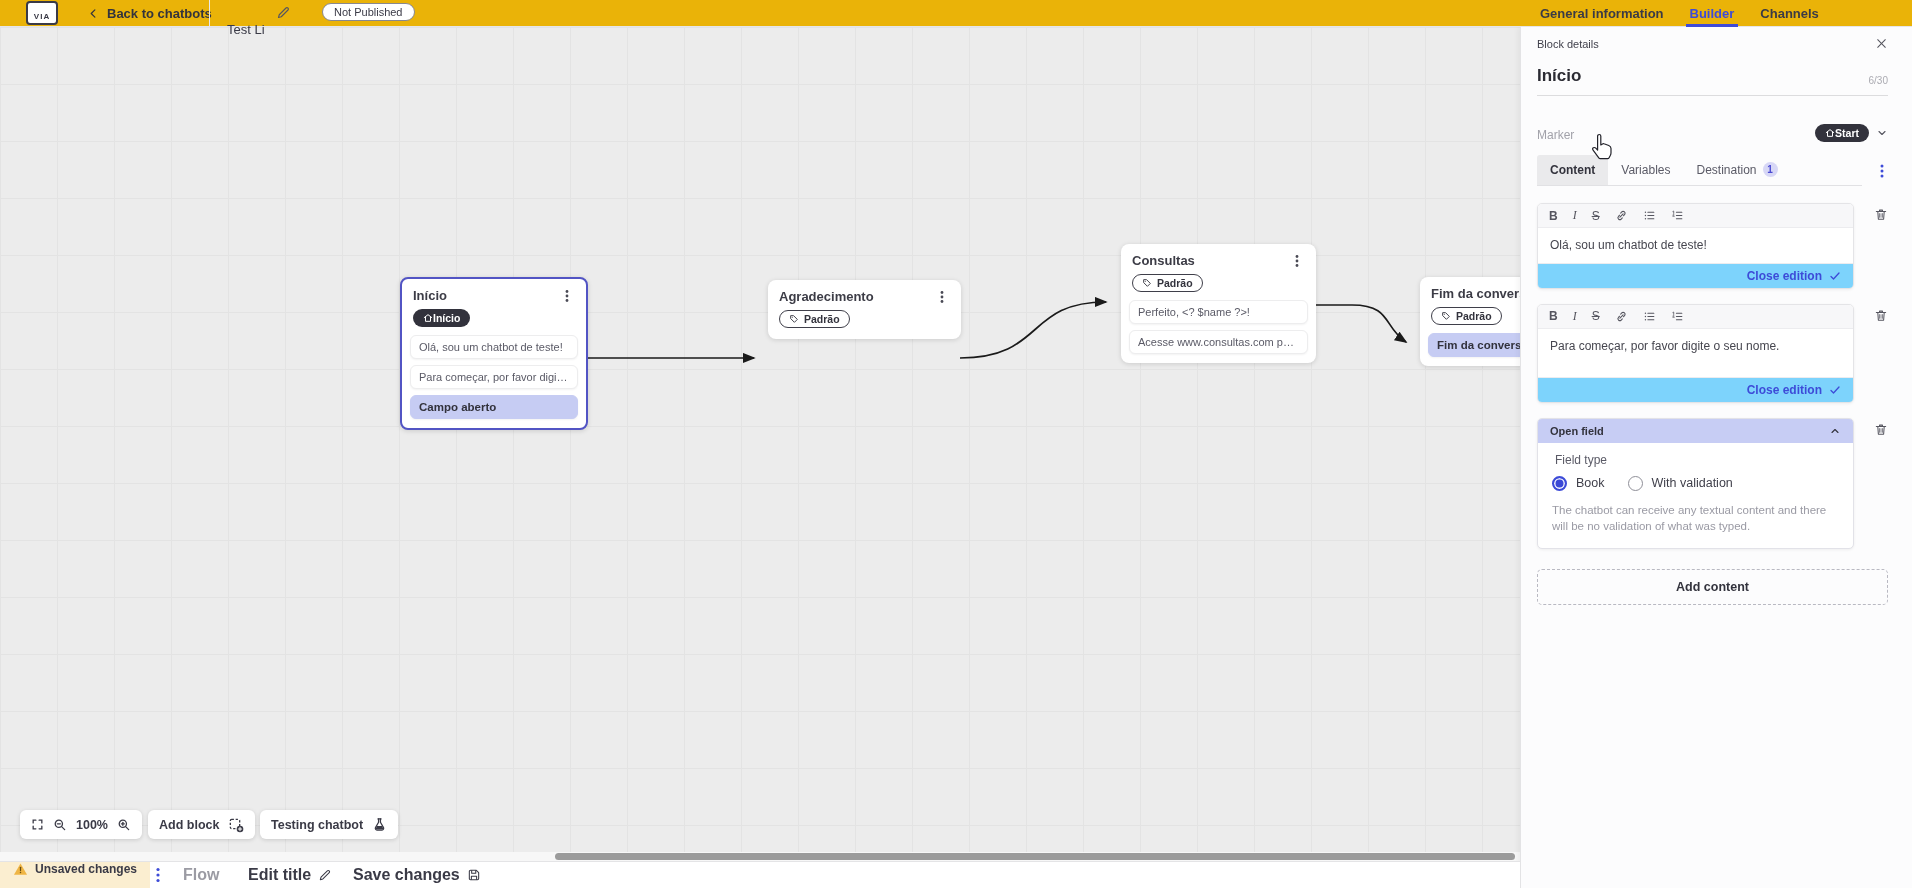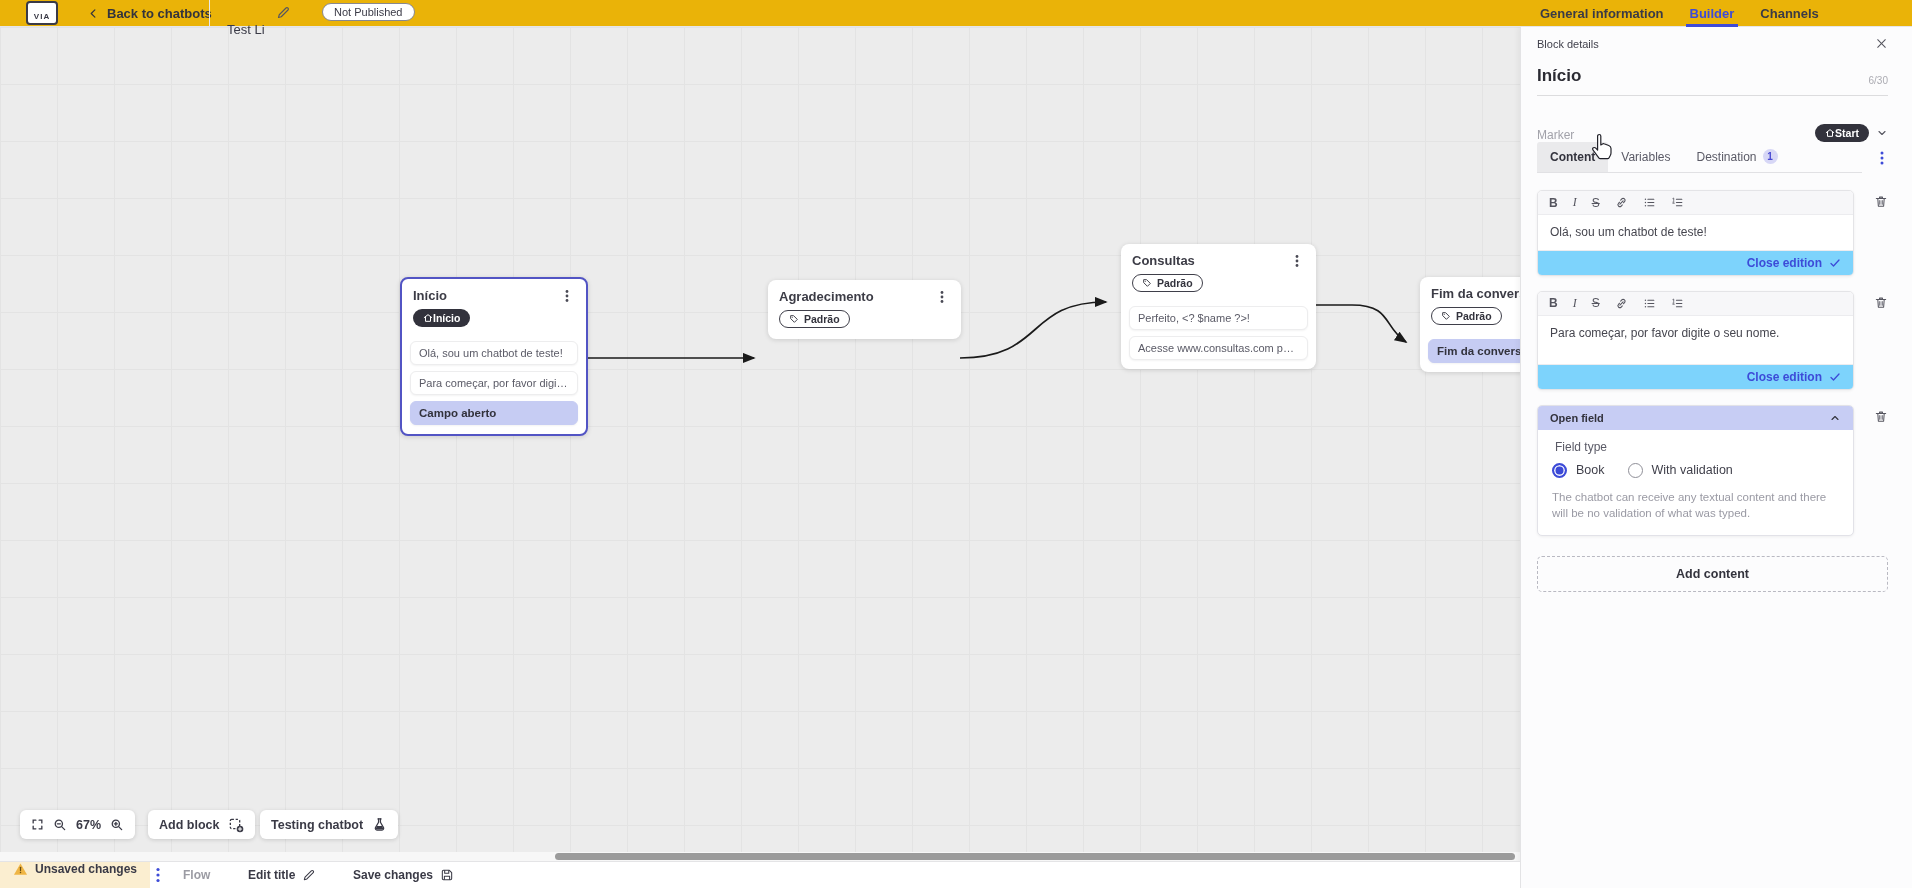--- a/index.html
+++ b/index.html
@@ -39,21 +39,21 @@
           z-index:2; padding:9px 8px 9px; }
   .node.selected { border:2px solid #5254c4; }
   .node-head { display:flex; justify-content:space-between; align-items:center; padding:0 3px; }
   .node-title { font-size:13px; font-weight:bold; color:#3c3c46; white-space:nowrap; }
   .kebab { color:#4a4a55; cursor:pointer; padding:0 2px; }
   .badge-dark { display:inline-flex; align-items:center; background:#32323c; color:#fff;
                 border-radius:999px; padding:3px 10px; font-size:10.5px; font-weight:bold; margin:6px 3px 2px; }
   .badge-outline { display:inline-flex; align-items:center; gap:5px; background:#fff; color:#33333d;
                    border:1.5px solid #3f3f4a; border-radius:999px; padding:2px 9px; font-size:10.5px;
                    font-weight:bold; margin:6px 3px 2px; }
-  .node-items { margin-top:12px; }
+  .node-items { margin-top:6px; }
   .node-item { background:#fff; border:1px solid #ededee; border-radius:6px; padding:5px 8px; margin-top:6px;
                font-size:11px; color:#5a5a66; box-shadow:0 1px 2px rgba(0,0,0,.05); white-space:nowrap;
                overflow:hidden; text-overflow:ellipsis; cursor:pointer; }
   .node-item.hl { background:#c6ccf3; border-color:#c6ccf3; color:#32323c; font-weight:bold; font-size:11.5px; }
 
   
   .float-card { position:absolute; top:810px; height:29px; background:#fff; border-radius:6px;
                 box-shadow:0 1px 4px rgba(0,0,0,.15); display:inline-flex; align-items:center;
                 gap:9px; padding:0 11px; z-index:3; font-size:12.5px; font-weight:bold; color:#3a3a46; }
   .icon-btn { display:flex; align-items:center; color:#3a3a46; cursor:pointer; }
@@ -61,40 +61,40 @@
   .hscroll-thumb { position:absolute; left:555px; top:1px; width:960px; height:7px; background:#9b9b9b; border-radius:4px; }
 
   
   .statusbar { position:absolute; left:0; top:861px; width:1520px; height:27px; background:#fff;
                border-top:1px solid #e4e4e6; z-index:31; }
   .unsaved { position:absolute; left:0; top:0; height:100%; width:150px; background:#fbeed0;
              display:flex; align-items:flex-start; justify-content:center; gap:7px; font-size:12px;
              font-weight:bold; color:#3a3a46; }
   .sb-kebab { position:absolute; left:152px; top:4px; color:#3d4bd8; cursor:pointer; }
   .sb-item { position:absolute; top:0; height:100%; display:flex; align-items:center; gap:7px;
-             font-size:12px; font-weight:bold; color:#3a3a46; cursor:pointer; }
+             font-size:16px; font-weight:bold; color:#3a3a46; cursor:pointer; }
   .sb-flow { left:183px; color:#9b9ba3; }
   .sb-edit { left:248px; }
   .sb-save { left:353px; }
 
   
   .panel { position:absolute; left:1520px; top:27px; width:392px; height:861px; background:#fcfcfd;
            border-left:1px solid #e3e3e5; box-shadow:-2px 0 6px rgba(0,0,0,.05); z-index:20;
            padding:8px 24px 0 16px; }
   .panel-head { display:flex; justify-content:space-between; align-items:center; padding:2px 0 10px; }
   .panel-head-title { font-size:11px; color:#3f3f4a; }
   .close-x { color:#55555f; cursor:pointer; }
   .name-row { margin-top:6px; border-bottom:1px solid #dcdcde; padding-bottom:9px; display:flex;
               justify-content:space-between; align-items:flex-end; cursor:text; }
   .name-value { font-size:17px; font-weight:bold; color:#2b2b33; }
   .name-counter { font-size:10px; color:#ababb2; }
   .marker-row { margin-top:28px; display:flex; justify-content:space-between; align-items:flex-end; }
   .marker-label { font-size:12px; color:#a2a2aa; }
   .marker-right { display:flex; align-items:center; gap:7px; cursor:pointer; }
-  .tabs-row { display:flex; align-items:stretch; }
+  .tabs-row { margin-top:13px; display:flex; align-items:stretch; }
   .tabs-wrap { flex:1; display:flex; border-bottom:1px solid #e1e1e4; }
   .ptab { padding:7px 13px 8px; font-size:12px; color:#5a5a66; display:flex; align-items:center; gap:6px; cursor:pointer; }
   .ptab.active { background:#eaeaec; color:#33333d; font-weight:bold; border-radius:3px 3px 0 0; }
   .ptab-badge { width:15px; height:15px; border-radius:50%; background:#d7d7f6; color:#4a4ad2;
                 font-size:10px; font-weight:bold; display:flex; align-items:center; justify-content:center; }
   .tabs-kebab { width:26px; display:flex; align-items:center; justify-content:flex-end; color:#3d4bd8; cursor:pointer; }
 
   .editor-row { display:flex; align-items:flex-start; }
   .editor-row.first { margin-top:17px; }
   .editor-row.second { margin-top:15px; }
@@ -259,21 +259,21 @@
           <path d="M9 20 H4 V15"></path>
         </svg>
       </span>
     <span class="icon-btn">
         <svg width="14" height="14" viewBox="0 0 24 24" fill="none" stroke="#3a3a46" stroke-width="2.2" stroke-linecap="round">
           <circle cx="10" cy="10" r="6.2"></circle>
           <path d="M14.8 14.8 L20 20"></path>
           <path d="M7.4 10 h5.2"></path>
         </svg>
       </span>
-    <span>67%</span>
+    <span>100%</span>
     <span class="icon-btn">
         <svg width="14" height="14" viewBox="0 0 24 24" fill="none" stroke="#3a3a46" stroke-width="2.2" stroke-linecap="round">
           <circle cx="10" cy="10" r="6.2"></circle>
           <path d="M14.8 14.8 L20 20"></path>
           <path d="M7.4 10 h5.2"></path>
           <path d="M10 7.4 v5.2"></path>
         </svg>
       </span>
   </div>
   <div class="float-card" style="left:148px;">

